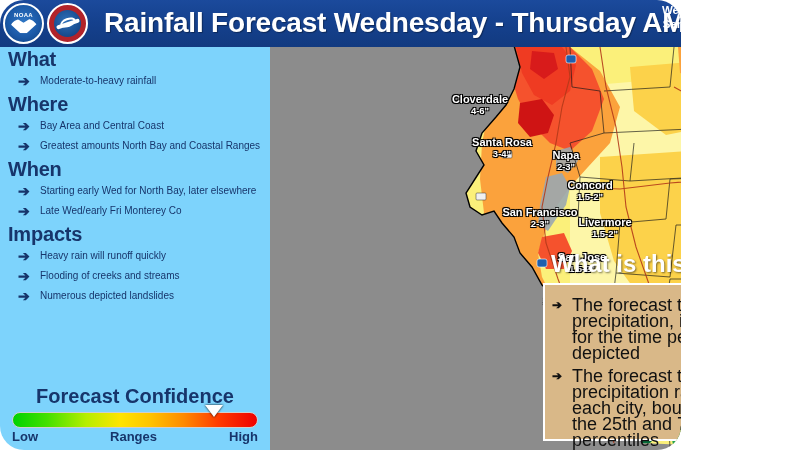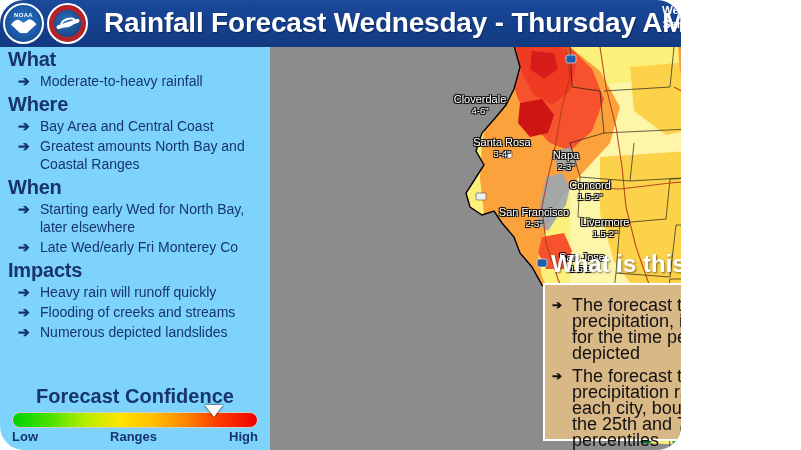--- a/index.html
+++ b/index.html
@@ -52,21 +52,21 @@
     color:#17356b;font-size:20px;font-weight:bold;
     margin:0 0 1px 8px;line-height:24px;letter-spacing:-0.2px;
   }
   .bullet{
     display:flex;margin:0 0 2px 0;padding-left:18px;
   }
   .bullet .arrow{
     color:#17356b;font-size:14px;line-height:18px;width:22px;flex:none;font-weight:bold;
   }
   .bullet .btext{
-    color:#17356b;font-size:14px;line-height:18px;flex:1;padding-right:6px;
+    color:#17356b;font-size:10px;line-height:18px;flex:1;padding-right:6px;
   }
 
   
   #confidence{position:absolute;left:0;bottom:6px;width:270px;}
   #conf-title{
     text-align:center;color:#17356b;font-size:20px;font-weight:bold;margin-bottom:4px;
   }
   #conf-bar-wrap{position:relative;margin:0 12px;}
   #conf-bar{
     height:16px;border-radius:8px;
@@ -87,21 +87,21 @@
 
   
   #map{
     position:absolute;left:270px;top:47px;width:531px;height:403px;
     background:#8c8c8c;overflow:hidden;
   }
   #map svg{position:absolute;left:0;top:0;}
 
   .city-lbl{
     position:absolute;text-align:center;color:#ffffff;
-    font-family:"Liberation Sans",sans-serif;font-weight:normal;
+    font-family:"Liberation Sans",sans-serif;font-weight:bold;
     text-shadow:-1px -1px 0 #000,1px -1px 0 #000,-1px 1px 0 #000,1px 1px 0 #000,0 0 2px #000;
     white-space:nowrap;line-height:1.0;pointer-events:none;
   }
   .city-lbl .cname{display:block;font-size:11px;}
   .city-lbl .cval{display:block;font-size:9.5px;margin-top:1px;}
 
   
   #whatis-title{
     position:absolute;left:281px;top:203px;
     color:#ffffff;font-size:24px;font-weight:bold;
@@ -302,21 +302,21 @@
           <span class="cval">3-4"</span>
         </div>
         <div class="city-lbl" style="left: 296px; top: 103px; transform: translate(-50%, 0px);">
           <span class="cname">Napa</span>
           <span class="cval">2-3"</span>
         </div>
         <div class="city-lbl" style="left: 320px; top: 133px; transform: translate(-50%, 0px);">
           <span class="cname">Concord</span>
           <span class="cval">1.5-2"</span>
         </div>
-        <div class="city-lbl" style="left: 264px; top: 160px; transform: translate(-50%, 0px);">
+        <div class="city-lbl" style="left: 270px; top: 160px; transform: translate(-50%, 0px);">
           <span class="cname">San Francisco</span>
           <span class="cval">2-3"</span>
         </div>
         <div class="city-lbl" style="left: 335px; top: 170px; transform: translate(-50%, 0px);">
           <span class="cname">Livermore</span>
           <span class="cval">1.5-2"</span>
         </div>
         <div class="city-lbl" style="left: 312px; top: 205px; transform: translate(-50%, 0px);">
           <span class="cname">San Jose</span>
           <span class="cval">1.5-2"</span>

